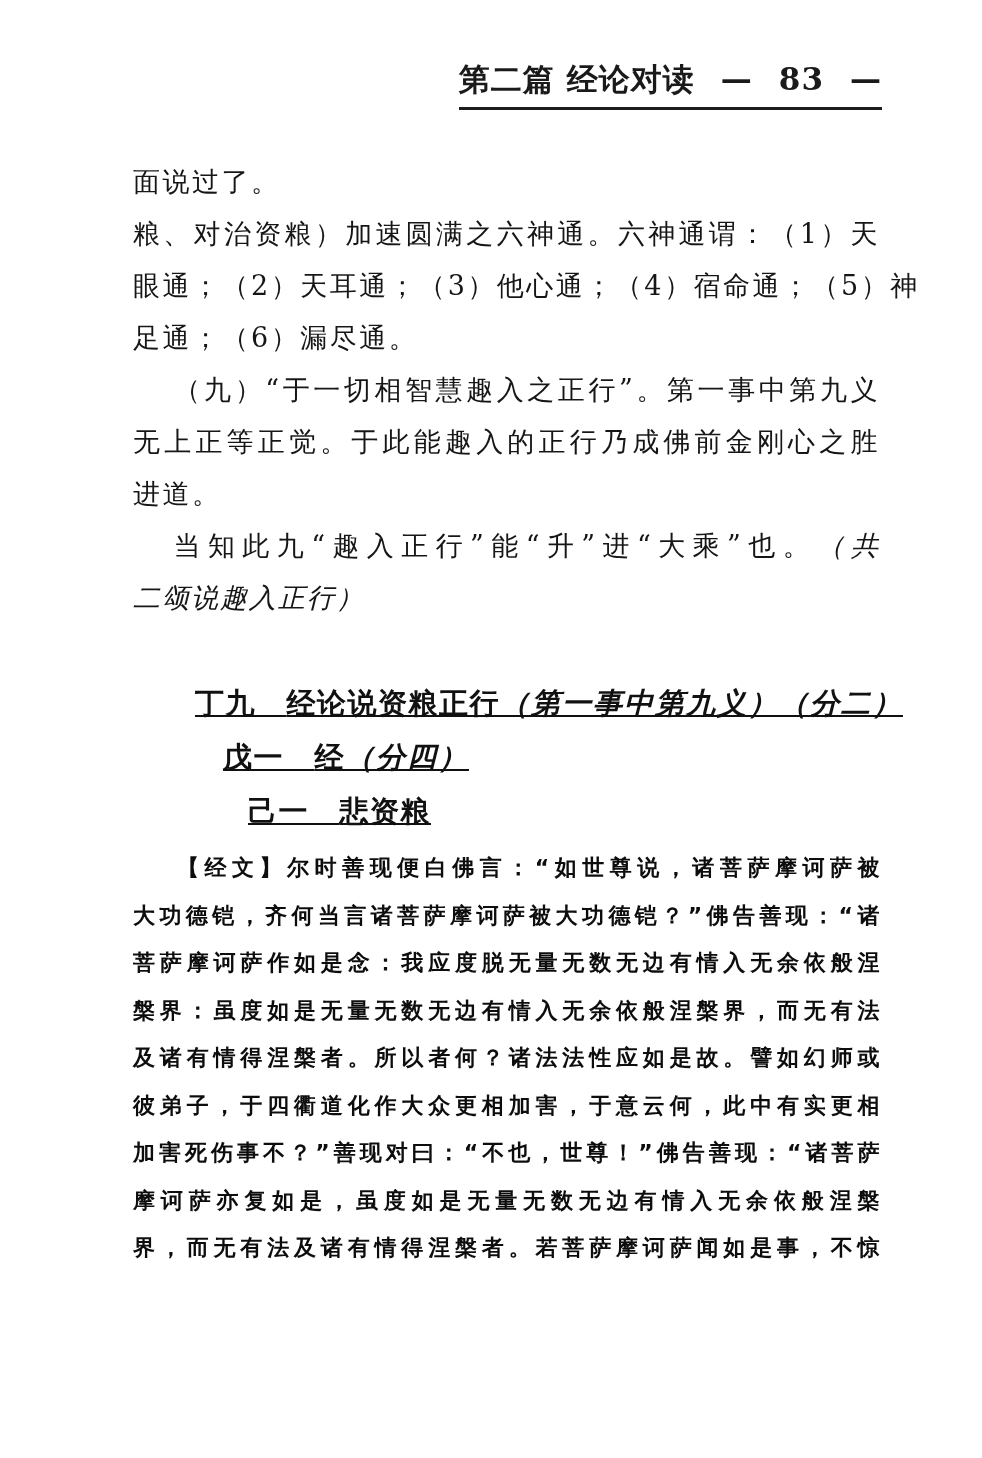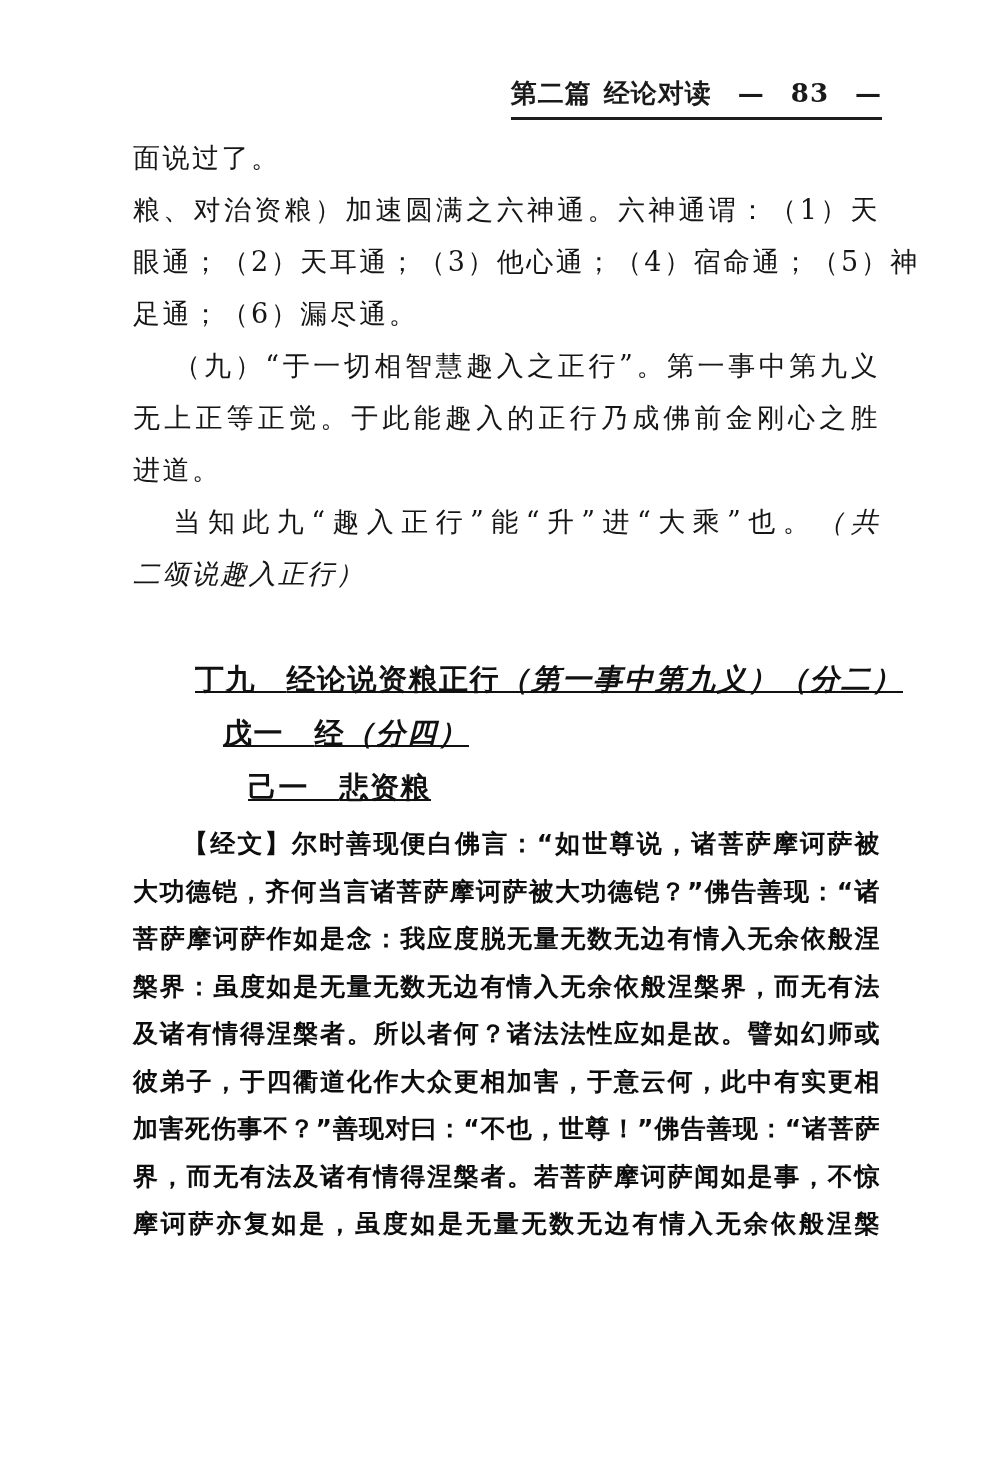--- a/index.html
+++ b/index.html
@@ -11,36 +11,36 @@
   .page{
     position:relative;
     width:982px;height:1458px;
     background:#ffffff;
     color:#1a1a1a;
     overflow:hidden;
   }
   
   .running-header{
     position:absolute;
-    top:76px;
+    top:59px;
     right:100px;
-    font-size:26px;
+    font-size:31px;
     font-weight:700;
     letter-spacing:1px;
     white-space:nowrap;
     padding-bottom:6px;
     border-bottom:3px solid #1d1d1d;
   }
   .running-header .gap-s{display:inline-block;width:12px;}
   .running-header .gap-m{display:inline-block;width:26px;}
   
   .text-block{
     position:absolute;
     left:133px;
-    top:132px;
+    top:156px;
     width:747px;
   }
   .line{
     display:block;
     text-align:justify;
     text-align-last:justify;
     white-space:nowrap;
   }
   .line.end{
     text-align-last:left;
@@ -69,21 +69,21 @@
   }
   .heading .line.end{text-align-last:left;text-decoration:underline;}
   .heading-1{margin-top:52px;padding-left:62px;}
   .heading-2{padding-left:90px;}
   .heading-3{padding-left:115px;}
   
   .para.sutra{margin-top:6px;}
   .para.sutra .line{
     font-family:"DejaVu Sans","Liberation Sans",sans-serif;
     font-weight:700;
-    font-size:25px;
+    font-size:22px;
     line-height:47.5px;
     letter-spacing:0.5px;
     color:#0d0d0d;
   }
 </style>
 </head>
 <body>
 
 <div class="page">
 
@@ -127,19 +127,19 @@
       </div>
 
     <div class="para sutra">
         <div class="line ind2"><span>【经文】尔时善现便白佛言：“如世尊说，诸菩萨摩诃萨被</span></div>
         <div class="line"><span>大功德铠，齐何当言诸菩萨摩诃萨被大功德铠？”佛告善现：“诸</span></div>
         <div class="line"><span>菩萨摩诃萨作如是念：我应度脱无量无数无边有情入无余依般涅</span></div>
         <div class="line"><span>槃界：虽度如是无量无数无边有情入无余依般涅槃界，而无有法</span></div>
         <div class="line"><span>及诸有情得涅槃者。所以者何？诸法法性应如是故。譬如幻师或</span></div>
         <div class="line"><span>彼弟子，于四衢道化作大众更相加害，于意云何，此中有实更相</span></div>
         <div class="line"><span>加害死伤事不？”善现对曰：“不也，世尊！”佛告善现：“诸菩萨</span></div>
+        <div class="line"><span>摩诃萨亦复如是，虽度如是无量无数无边有情入无余依般涅槃</span></div>
         <div class="line"><span>界，而无有法及诸有情得涅槃者。若菩萨摩诃萨闻如是事，不惊</span></div>
-        <div class="line"><span>摩诃萨亦复如是，虽度如是无量无数无边有情入无余依般涅槃</span></div>
       </div>
 
   </main>
 
 </div>
 
 </body></html>

